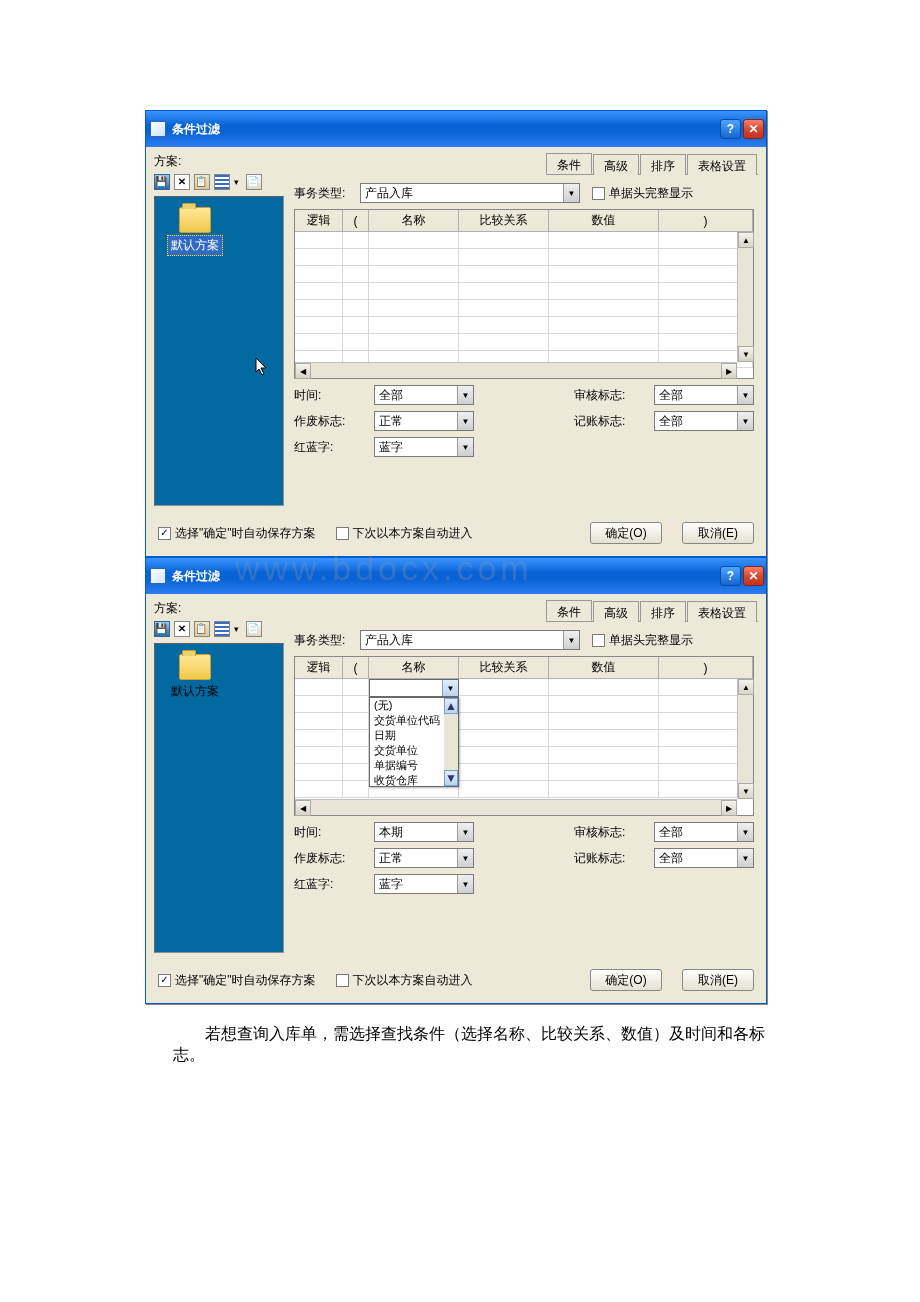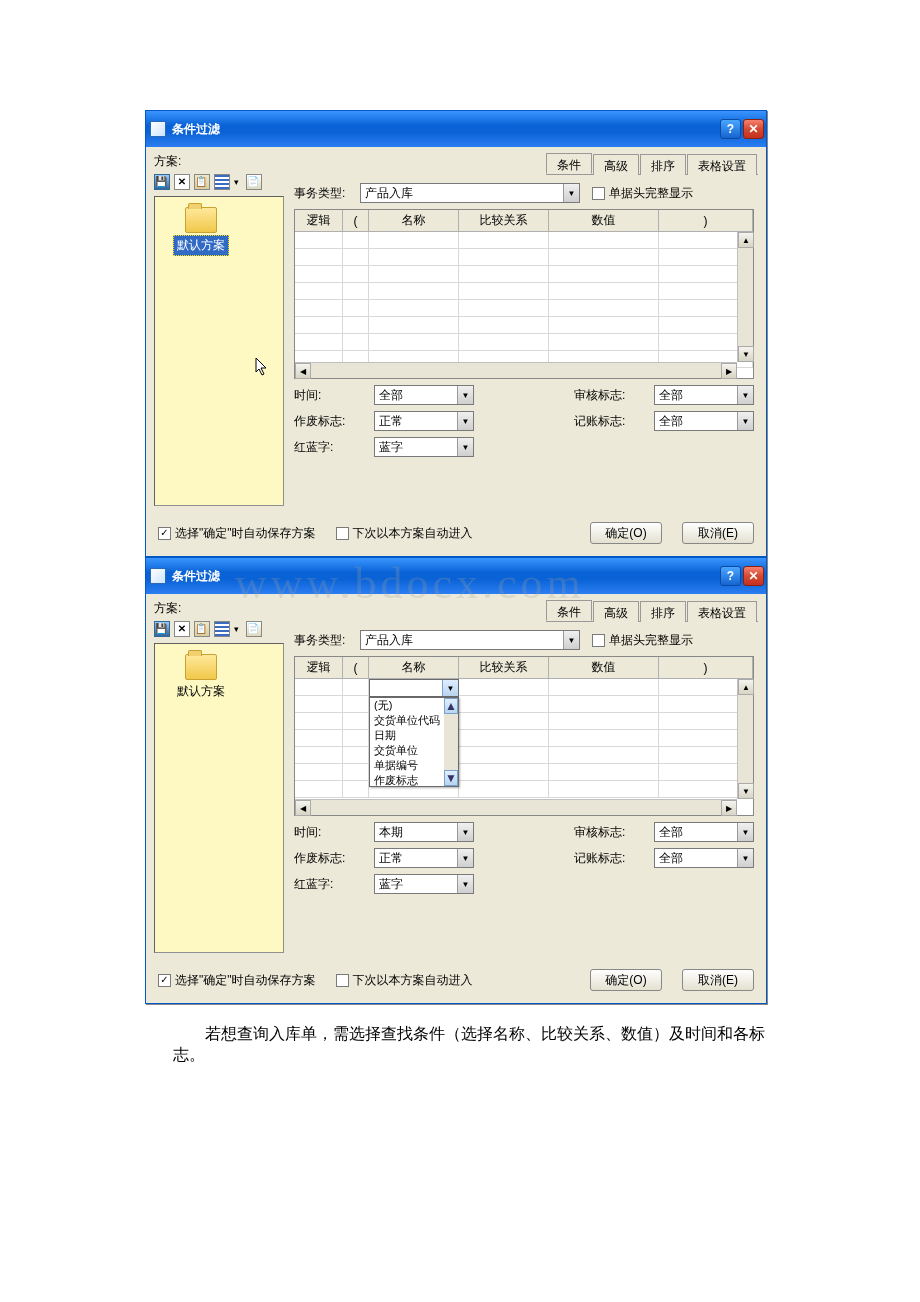--- a/index.html
+++ b/index.html
@@ -79,25 +79,25 @@
     text-align: center;
   }
   .tb-save { background: linear-gradient(to bottom,#9cf,#369); color:#036; border-color:#369;}
   .tb-x { background:#fff; color:#000; font-weight:bold;}
   .tb-paste { background: linear-gradient(to bottom,#efe8c8,#d6ce9f);}
   .tb-grid { background: repeating-linear-gradient(to bottom,#3a6cc0 0,#3a6cc0 2px,#fff 2px,#fff 4px);}
   .tb-arrow { border:none; width:8px; font-size:9px;}
   .tb-props { background: linear-gradient(to bottom,#fff,#e0d8b8);}
   .scheme-list {
     flex: 1;
-    background: #fef9c3;
+    background: #0369a1;
     border: 1px solid #909090;
     border-top-color:#606060;
     border-left-color:#606060;
-    padding: 10px 16px;
+    padding: 10px 10px;
     min-height: 310px;
     position: relative;
     text-align: center;
   }
   .scheme-item {
     display: flex;
     flex-direction: column;
     align-items: center;
     width: 60px;
   }
@@ -323,27 +323,26 @@
     color:#336;
   }
   .watermark {
     position: relative;
   }
   .watermark-text {
     position: absolute;
     top: -8px;
     left: 90px;
     width: 440px;
-    font-size: 44px;
+    font-size: 34px;
     letter-spacing: 4px;
     color: rgba(160,160,160,0.25);
-    font-family: Liberation Serif, serif;
+    font-family: Liberation Sans, sans-serif;
     pointer-events: none;
     z-index: 10;
-    margin-top: 9px;
   }
   .cell-edit {
     position:absolute;
     display:flex;
     background:#fff;
     border:1px solid #6a6a6a;
   }
   .cell-edit .ce-text { flex:1; }
   .cell-edit .ce-btn {
     width:16px;
@@ -669,21 +668,21 @@
                   <span class="ce-btn">▼</span>
                 </div>
 
                 <div class="dropdown-open" style="left:74px; top:18px; width:90px; height:90px;">
                   <div class="dd-col">
                     <div class="dd-item">(无)</div>
                     <div class="dd-item">交货单位代码</div>
                     <div class="dd-item">日期</div>
                     <div class="dd-item">交货单位</div>
                     <div class="dd-item">单据编号</div>
-                    <div class="dd-item">作废标志</div>
+                    <div class="dd-item">收货仓库</div>
                   </div>
                   <div class="dd-scroll">
                     <div class="sbtn">▲</div>
                     <div class="track" style="flex:1"></div>
                     <div class="sbtn">▼</div>
                   </div>
                 </div>
               </div>
               <div class="vscroll">
                 <div class="sbtn">▲</div>

